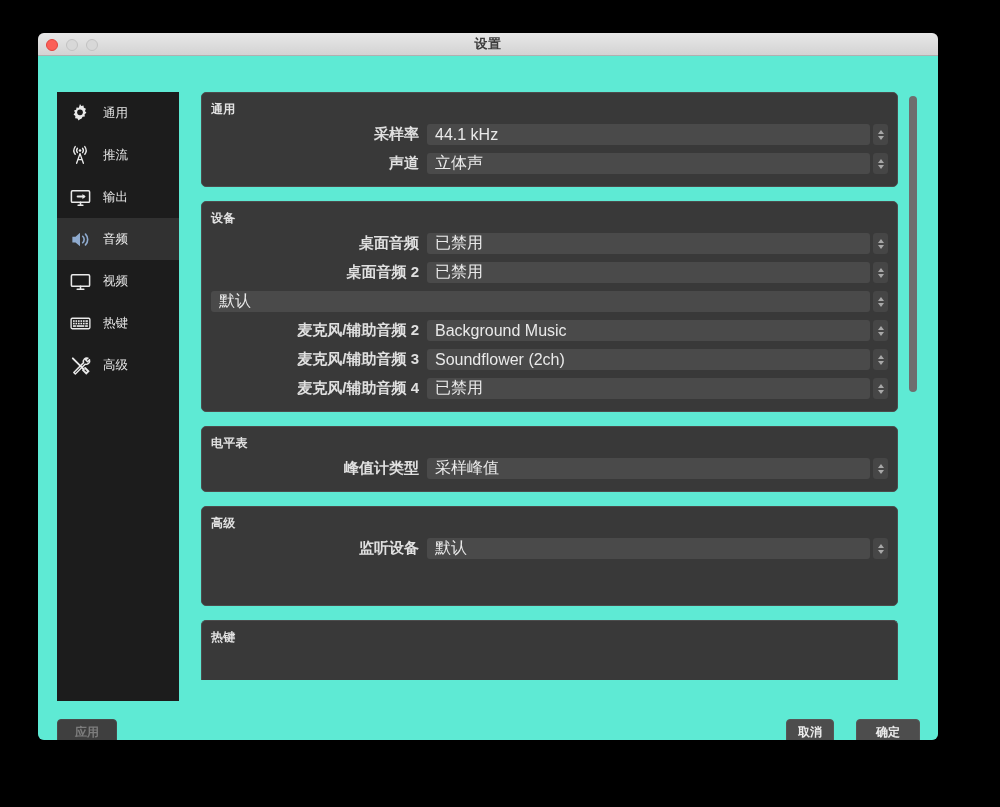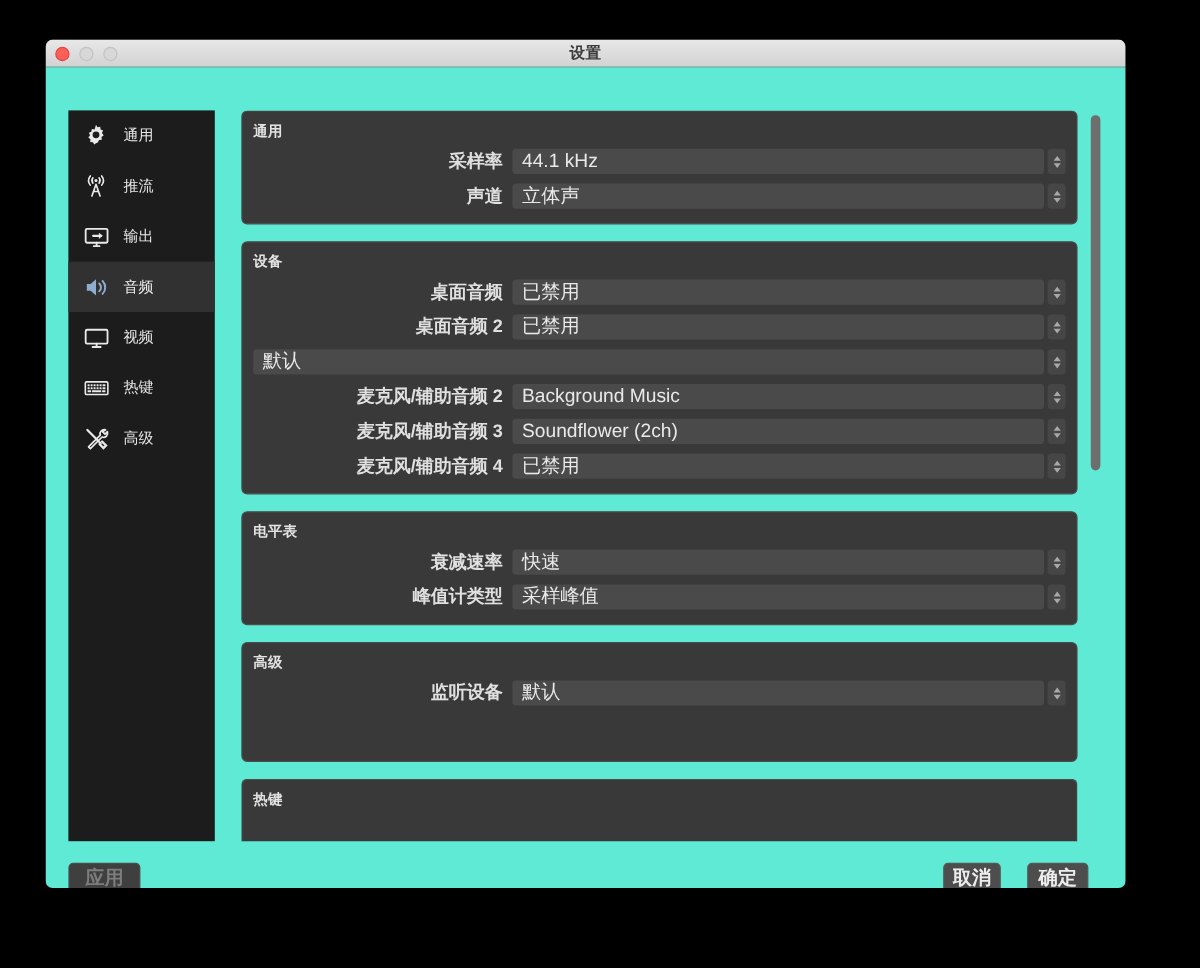--- a/index.html
+++ b/index.html
@@ -151,31 +151,31 @@
     background: #6e6e6e;
     border-radius: 4px;
   }
 
   
   .btn {
     position: absolute;
     height: 26px;
     border-radius: 4px;
     display: flex; align-items: center; justify-content: center;
-    font-size: 16px; font-weight: 600;
+    font-size: 12px; font-weight: 600;
     background: #4d4d4d;
     color: #ededed;
     border: 1px solid #565656;
   }
   .btn.apply {
     left: 19px; top: 663px; width: 60px;
     background: #3f3f3f; color: #7d7d7d; border-color: #4a4a4a;
   }
   .btn.cancel { left: 748px; top: 663px; width: 48px; }
-  .btn.ok     { left: 818px; top: 663px; width: 51px; }
+  .btn.ok     { left: 818px; top: 663px; width: 64px; }
 </style>
 </head>
 <body>
 
 <div class="window">
 
   <div class="titlebar">
     <div class="traffic">
       <div class="light close"></div>
       <div class="light min"></div>
@@ -367,30 +367,20 @@
                   <span class="up"></span>
                   <span class="down"></span>
                 </div>
             </div>
           </div>
         </div>
 
         <div class="group">
           <div class="group-title">电平表</div>
           <div class="row">
-            <div class="row-label">衰减速率</div>
-            <div class="combo">
-              <div class="combo-value">快速</div>
-              <div class="spinner">
-                  <span class="up"></span>
-                  <span class="down"></span>
-                </div>
-            </div>
-          </div>
-          <div class="row">
             <div class="row-label">峰值计类型</div>
             <div class="combo">
               <div class="combo-value">采样峰值</div>
               <div class="spinner">
                   <span class="up"></span>
                   <span class="down"></span>
                 </div>
             </div>
           </div>
         </div>

